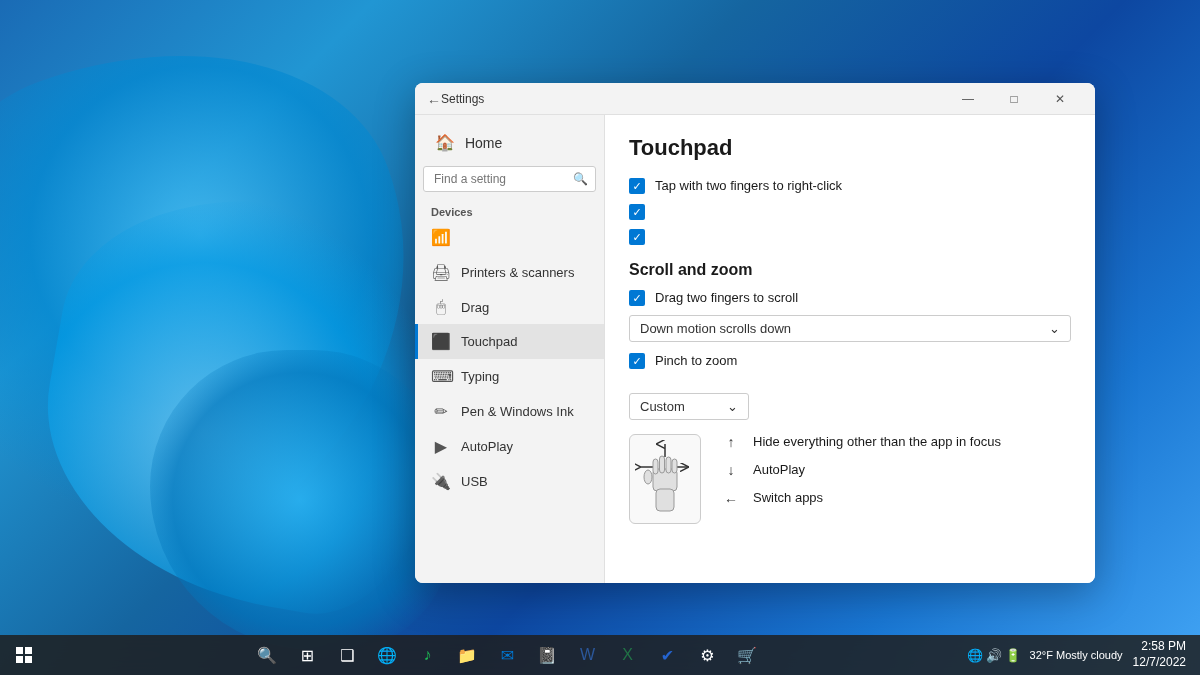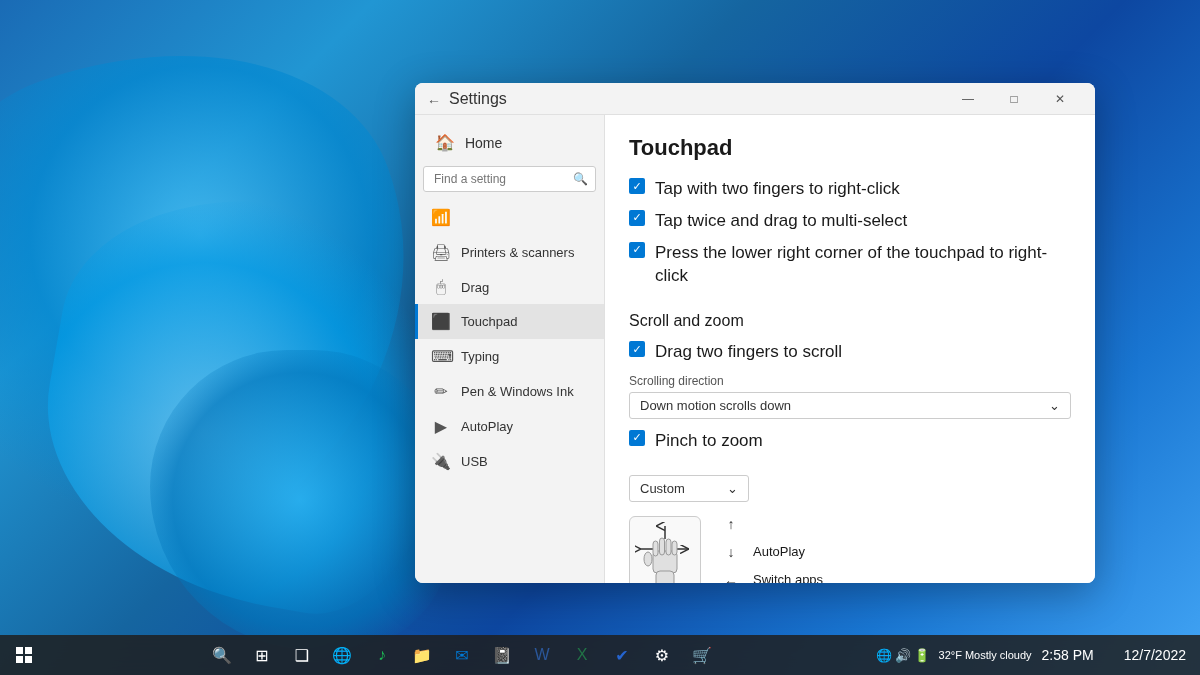--- a/index.html
+++ b/index.html
@@ -92,27 +92,26 @@
       display: flex;
       align-items: center;
       padding-right: 8px;
       gap: 4px;
       font-size: 11px;
       color: #fff;
     }
 
     .taskbar-clock {
       display: flex;
-      flex-direction: row;
+      flex-direction: column;
       align-items: flex-end;
-      font-size: 14px;
+      font-size: 12px;
       color: #fff;
       padding: 0 6px;
       line-height: 1.3;
-      gap: 30px;
     }
 
     .taskbar-sys-icons {
       display: flex;
       align-items: center;
       gap: 3px;
       color: #fff;
       font-size: 12px;
     }
 
@@ -136,23 +135,22 @@
       display: flex;
       align-items: center;
       padding: 0 12px;
       height: 32px;
       background: #f3f3f3;
       border-bottom: 1px solid #e0e0e0;
       flex-shrink: 0;
     }
 
     .title-bar-text {
-      font-size: 16px;
+      font-size: 12px;
       color: #333;
-      margin-left: 8px;
       flex: 1;
     }
 
     .title-bar-controls {
       display: flex;
       gap: 0;
     }
 
     .title-btn {
       width: 46px;
@@ -259,23 +257,23 @@
 
     .content h1 {
       font-size: 22px;
       font-weight: 600;
       color: #1a1a1a;
       margin-bottom: 16px;
     }
 
     .section-title {
       font-size: 16px;
-      font-weight: 400;
+      font-weight: 700;
       color: #1a1a1a;
-      margin: 24px 0 10px;
+      margin: 16px 0 10px;
     }
 
     .checkbox-row {
       display: flex;
       align-items: flex-start;
       gap: 10px;
       margin-bottom: 8px;
     }
 
     .cb-box {
@@ -289,21 +287,21 @@
       flex-shrink: 0;
       margin-top: 1px;
     }
 
     .cb-check {
       color: #fff;
       font-size: 11px;
     }
 
     .cb-label {
-      font-size: 17px;
+      font-size: 13px;
       color: #1a1a1a;
       line-height: 1.4;
     }
 
     .field-label {
       font-size: 12px;
       color: #555;
       margin-bottom: 4px;
       margin-top: 10px;
     }
@@ -420,20 +418,21 @@
       <div class="sidebar-home">
         <span style="font-size:16px;">🏠</span>
         <span>Home</span>
       </div>
 
       <div class="sidebar-search">
         <input type="text" placeholder="Find a setting" style="">
         <span class="sidebar-search-icon">🔍</span>
       </div>
 
+      <div class="sidebar-section-label">Devices</div>
 
       <div class="sidebar-item">
         <span class="sidebar-icon">📶</span>
       </div>
       <div class="sidebar-item">
         <span class="sidebar-icon">🖨</span>
         <span>Printers &amp; scanners</span>
       </div>
       <div class="sidebar-item">
         <span class="sidebar-icon">🖱</span>
@@ -467,39 +466,36 @@
       <div class="checkbox-row">
         <div class="cb-box">
           <span class="cb-check">✓</span>
         </div>
         <span class="cb-label">Tap with two fingers to right-click</span>
       </div>
       <div class="checkbox-row">
         <div class="cb-box">
           <span class="cb-check">✓</span>
         </div>
-        <span class="cb-label">Tap twice and drag to multi-select</span>
       </div>
       <div class="checkbox-row">
         <div class="cb-box">
           <span class="cb-check">✓</span>
         </div>
-        <span class="cb-label">Press the lower right corner of the touchpad to right-click</span>
       </div>
 
       <div class="section-title">Scroll and zoom</div>
 
       <div class="checkbox-row">
         <div class="cb-box">
           <span class="cb-check">✓</span>
         </div>
         <span class="cb-label">Drag two fingers to scroll</span>
       </div>
 
-      <div class="field-label">Scrolling direction</div>
       <div class="dropdown-select">
         <span>Down motion scrolls down</span>
         <span>⌄</span>
       </div>
 
       <div class="checkbox-row" style="margin-top:10px;">
         <div class="cb-box">
           <span class="cb-check">✓</span>
         </div>
         <span class="cb-label">Pinch to zoom</span>
@@ -543,20 +539,21 @@
                 <marker id="arrowright" markerWidth="6" markerHeight="6" refX="6" refY="3" orient="auto">
                   <path d="M0,0 L6,3 L0,6" fill="none" stroke="#333" stroke-width="1"></path>
                 </marker>
               </defs>
             </svg>
           </div>
 
           <div class="gesture-list">
             <div class="gesture-item">
               <span class="gesture-arrow">↑</span>
+              <span>Hide everything other than the app in focus</span>
             </div>
             <div class="gesture-item">
               <span class="gesture-arrow">↓</span>
               <span>AutoPlay</span>
             </div>
             <div class="gesture-item">
               <span class="gesture-arrow">←</span>
               <span>Switch apps</span>
             </div>
           </div>

